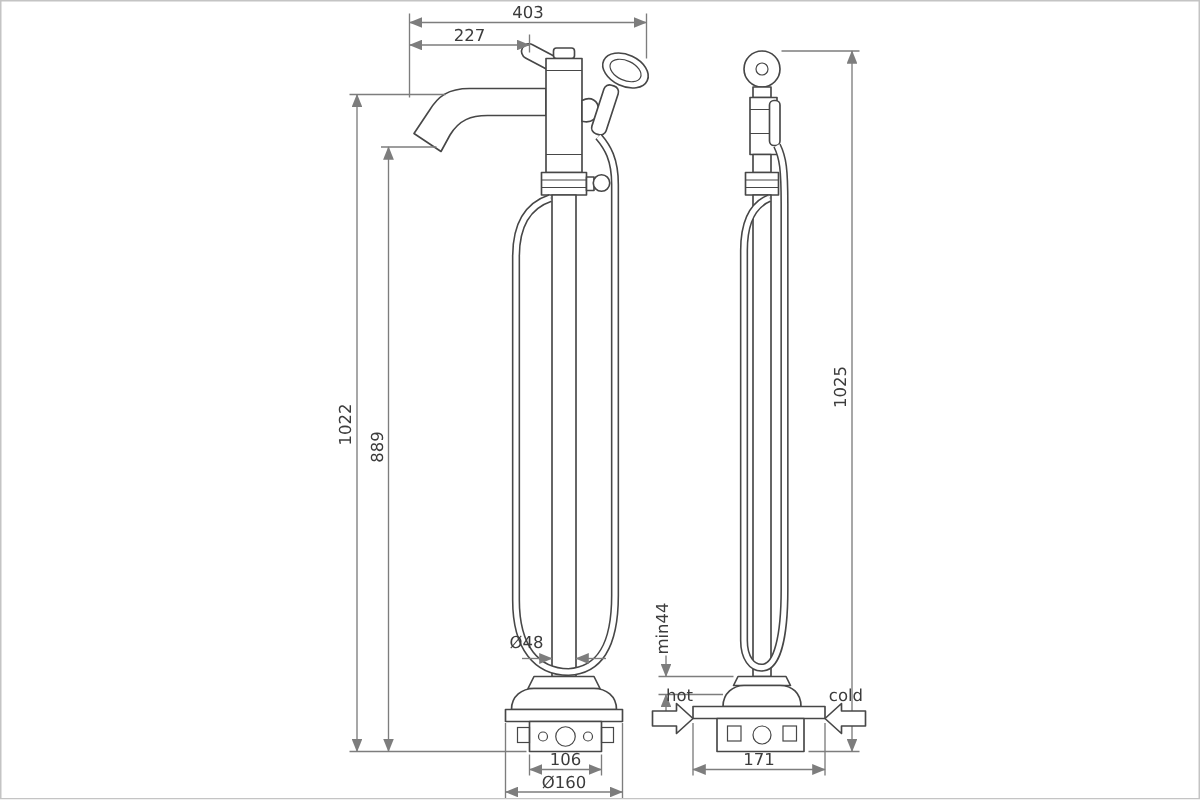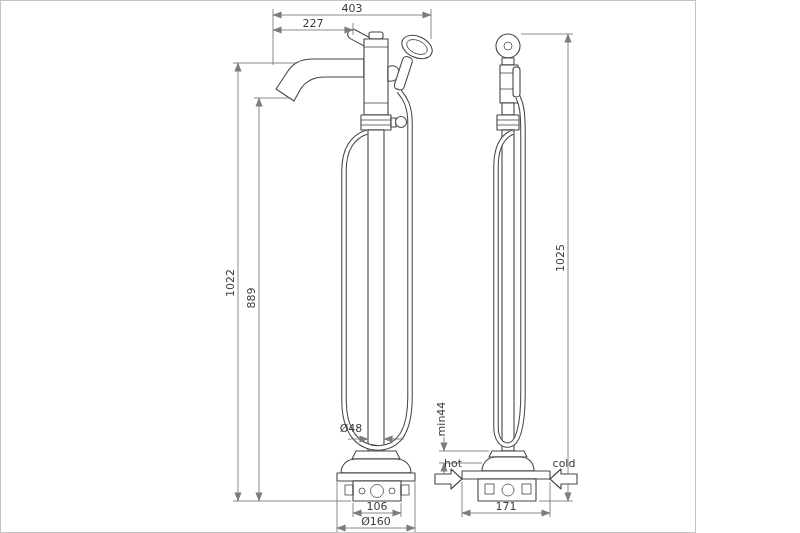--- a/index.html
+++ b/index.html
@@ -4,21 +4,21 @@
 <style>
   :root{
     --bg:#ffffff;
     --border:#c4c4c4;
     --line:#474747;
     --dim:#7d7d7d;
     --text:#3c3c3c;
   }
   html,body{margin:0;padding:0;background:#fff;}
   .page{
-    width:696px;height:533px;position:relative;background:var(--bg);
+    width:800px;height:533px;position:relative;background:var(--bg);
     border:1px solid var(--border);box-sizing:border-box;overflow:hidden;
     font-family:"DejaVu Sans",sans-serif;
   }
   svg{display:block;}
   .fill-w{fill:#fff;stroke:var(--line);stroke-width:1.1;stroke-linejoin:round;}
   .thin{fill:none;stroke:var(--line);stroke-width:0.8;}
   .dim{stroke:var(--dim);stroke-width:0.9;fill:none;}
   .dim-label{font-family:"DejaVu Sans",sans-serif;font-size:11px;fill:var(--text);text-anchor:middle;}
   .hose-outer{fill:none;stroke:var(--line);stroke-width:5.5;}
   .hose-inner{fill:none;stroke:#fff;stroke-width:3.4;}

